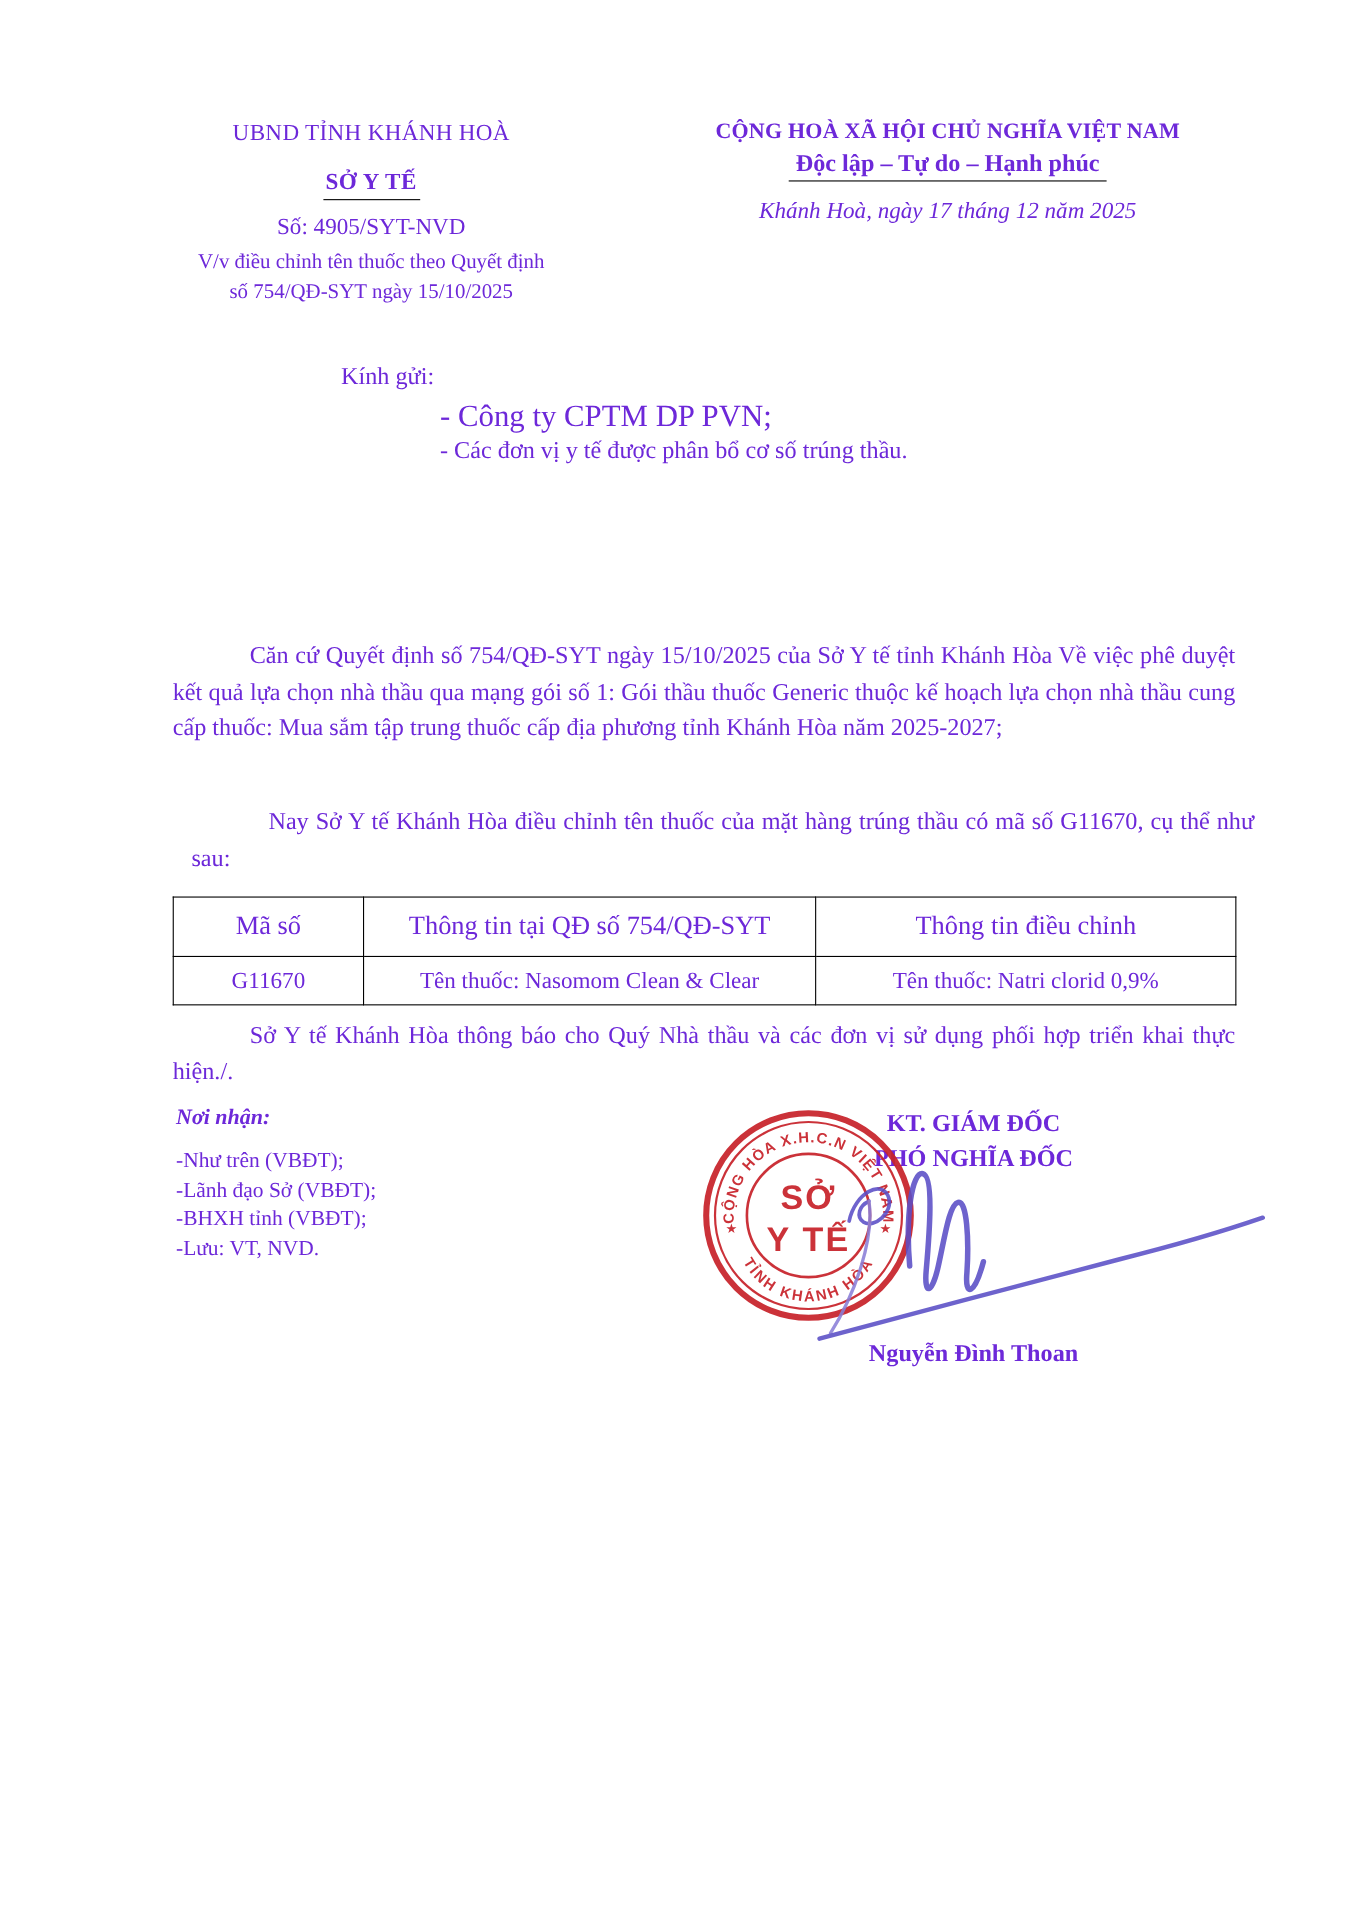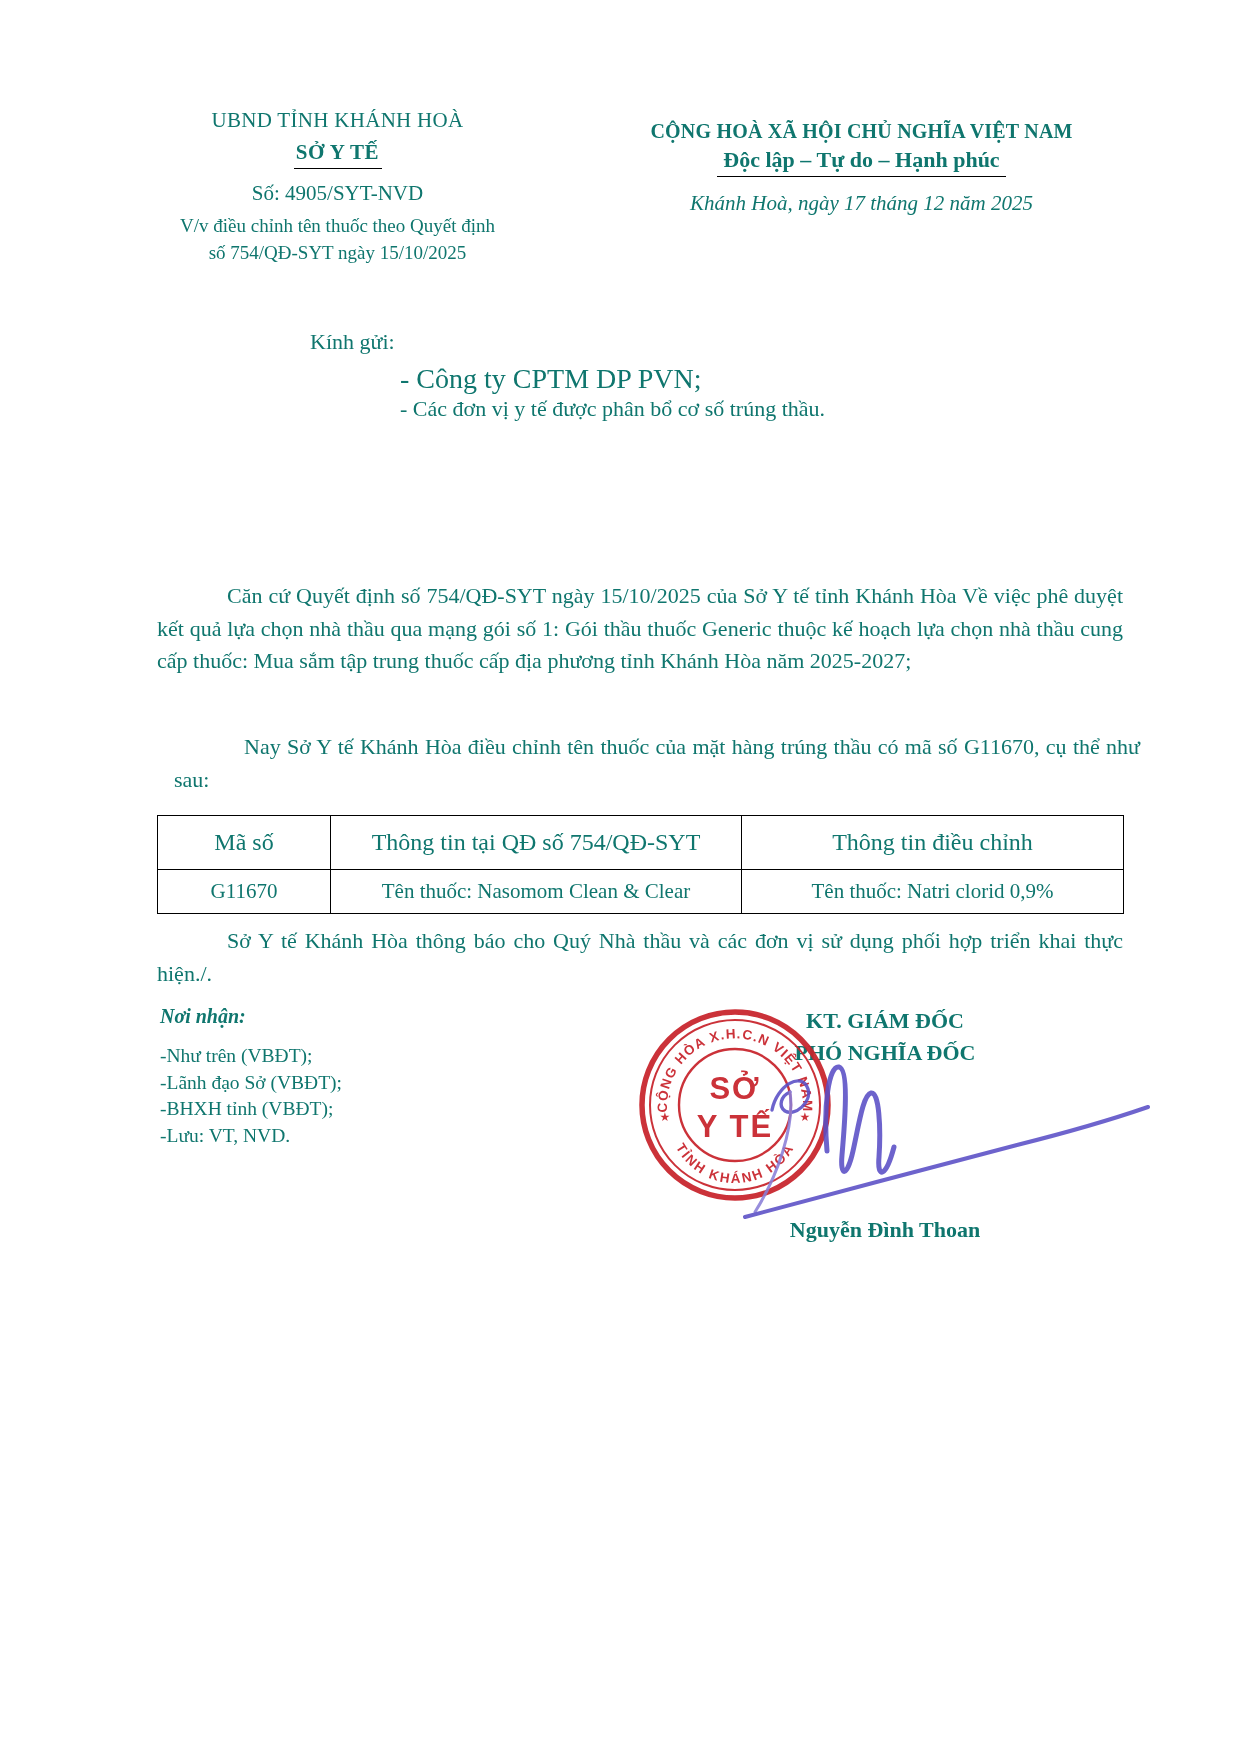--- a/index.html
+++ b/index.html
@@ -1,32 +1,32 @@
 <!DOCTYPE html>
 <html lang="vi"><head>
 <meta charset="utf-8">
 <style>
   html,body { margin:0; padding:0; background:#ffffff; }
   .page {
     position:relative; width:1241px; height:1755px; background:#ffffff;
-    font-family:"Liberation Serif","DejaVu Serif",serif; color:#0f766e;
+    font-family:"Liberation Serif","DejaVu Serif",serif; color:#6d28d9;
     overflow:hidden;
   }
   .content { position:absolute; left:157px; top:105px; width:966px; height:1600px; }
 
   
   .hdr-left { position:absolute; left:8px; top:3px; width:345px; text-align:center; }
   .hdr-left .org-parent { font-size:21px; letter-spacing:.3px; }
-  .hdr-left .org { font-size:21px; font-weight:bold; margin-top:7px; letter-spacing:.5px; }
+  .hdr-left .org { font-size:21px; font-weight:bold; margin-top:20px; letter-spacing:.5px; }
   .hdr-left .org-rule { width:88px; border-bottom:1.6px solid #000; margin:3px auto 0; }
   .hdr-left .doc-no { font-size:21px; margin-top:12px; }
   .hdr-left .subject { font-size:19px; line-height:1.4; margin-top:7px; }
 
   .hdr-right { position:absolute; left:443px; top:3px; width:523px; text-align:center; }
-  .hdr-right .country { font-size:20px; font-weight:bold; letter-spacing:.2px;margin-top:12px; }
+  .hdr-right .country { font-size:20px; font-weight:bold; letter-spacing:.2px; }
   .hdr-right .motto { display:inline-block; font-size:22px; font-weight:bold; margin-top:4px;
                       padding:0 6px 3px; border-bottom:1.7px solid #000; }
   .hdr-right .dateline { font-size:21px; font-style:italic; margin-top:14px; }
 
   
   .kinh-gui { position:absolute; left:153px; top:224px; font-size:22px; }
   .recipient-1 { position:absolute; left:243px; top:258px; font-size:28px; }
   .recipient-2 { position:absolute; left:243px; top:291px; font-size:22px; }
 
   

